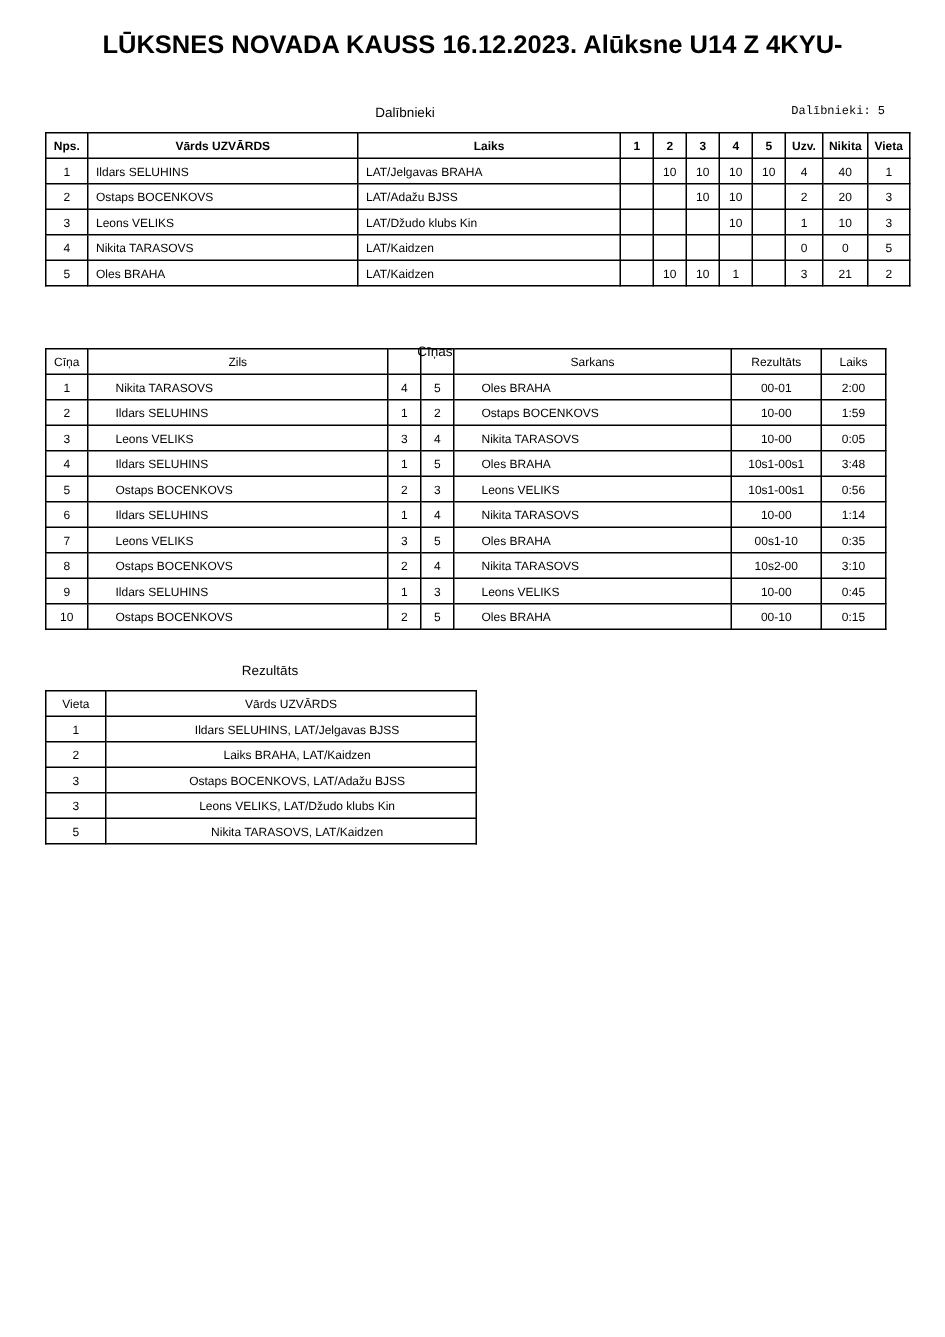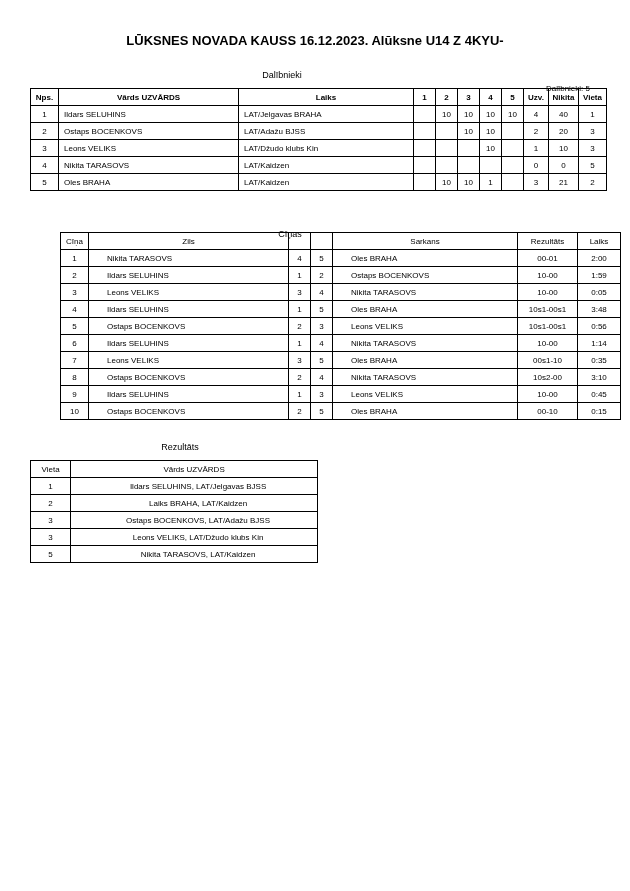--- a/index.html
+++ b/index.html
@@ -19,25 +19,24 @@
     position: relative;
     width: 630px;
     height: 891px;
   }
   .title {
     position: absolute;
     top: 20px;
     left: 0;
     width: 630px;
     text-align: center;
-    font-size: 13px;
+    font-size: 17px;
     font-weight: bold;
     white-space: nowrap;
     letter-spacing: 0px;
-    margin-top: 13px;
   }
   .subheader-center {
     position: absolute;
     font-size: 9px;
     text-align: center;
   }
   .subheader-right {
     position: absolute;
     font-size: 8px;
     text-align: right;
@@ -74,21 +73,20 @@
     text-align: center;
     font-size: 8px;
     font-weight: bold;
   }
   
   #fights-table {
     position: absolute;
     left: 30px;
     top: 232px;
     width: 560px;
-    margin-left: 30px;
   }
   #fights-table td {
     text-align: center;
   }
   #fights-table td.blue,
   #fights-table td.red {
     text-align: left;
     padding-left: 18px;
   }
   #fights-table th {
@@ -105,28 +103,29 @@
     text-align: center;
   }
   #results-table td.nameclub {
     text-align: center;
     padding-left: 8px;
   }
   #results-table th {
     text-align: center;
   }
   .lbl-dalibnieki {
-    left: 192px;
+    left: 180px;
     top: 70px;
     width: 180px;
   }
   .lbl-dalibnieki-count {
     right: 40px;
-    top: 84px;
+    top: 70px;
     width: 150px;
+    font-family: Liberation Mono, monospace;
   }
   .lbl-cinas {
     left: 200px;
     top: 229px;
     width: 180px;
   }
   .lbl-rezultats {
     left: 100px;
     top: 442px;
     width: 160px;

